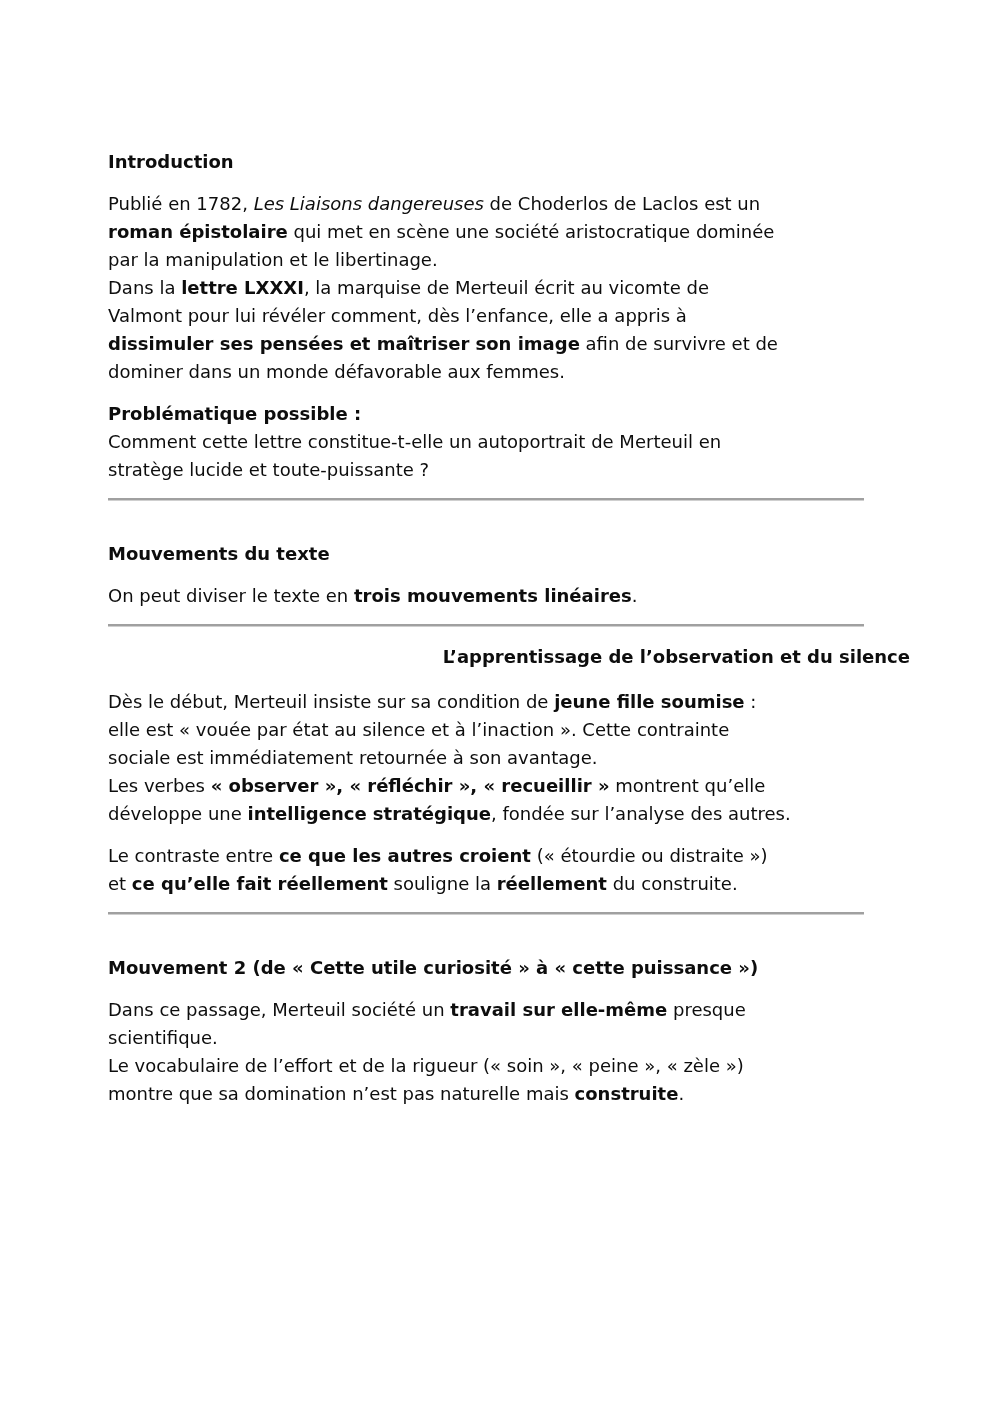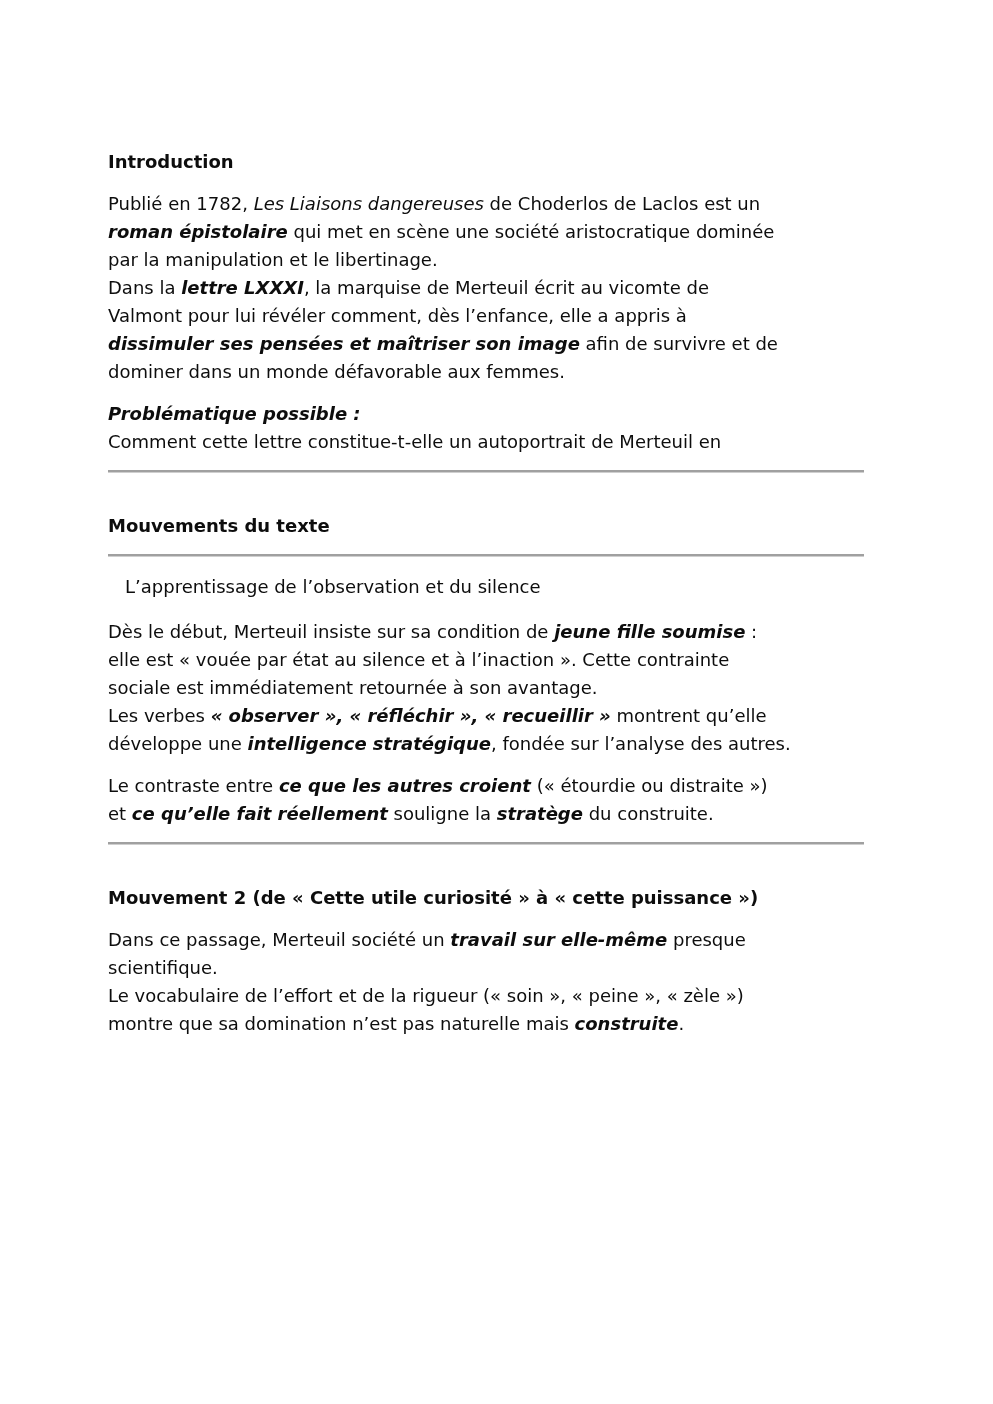--- a/index.html
+++ b/index.html
@@ -26,56 +26,58 @@
   }
   h3 {
     font-size: 18px;
     line-height: 28px;
     font-weight: 700;
     margin: 39px 0 14px 0;
   }
   h4 {
     font-size: 18px;
     line-height: 28px;
-    font-weight: 400;
+    font-weight: 700;
     margin: 16px 0 17px 0;
     padding-left: 17px;
+    text-align: right;
   }
   p {
     margin: 14px 0;
   }
   p.mb4 { margin-bottom: 4px; }
   p.mt4 { margin-top: 4px; }
   hr {
     border: none;
     height: 3px;
     width: 756px;
     margin: 14px 0;
     background: linear-gradient(#a0a0a0 0%, #a0a0a0 55%, #cfcfcf 55%, #cfcfcf 100%);
   }
-  .b { font-weight: 700; font-style: italic; }
+  .b { font-weight: 700; }
   .i { font-style: italic; }
 </style>
 </head>
 <body>
 
 <main class="doc">
 
   <h3>Introduction</h3>
   <p><span>Publié en 1782, </span><span class="i">Les Liaisons dangereuses</span><span> de Choderlos de Laclos est un</span><br><span class="b">roman épistolaire</span><span> qui met en scène une société aristocratique dominée</span><br><span>par la manipulation et le libertinage.</span><br><span>Dans la </span><span class="b">lettre LXXXI</span><span>, la marquise de Merteuil écrit au vicomte de</span><br><span>Valmont pour lui révéler comment, dès l’enfance, elle a appris à</span><br><span class="b">dissimuler ses pensées et maîtriser son image</span><span> afin de survivre et de</span><br><span>dominer dans un monde défavorable aux femmes.</span></p>
-  <p><span class="b">Problématique possible :</span><br><span>Comment cette lettre constitue-t-elle un autoportrait de Merteuil en</span><br></p>
+  <p><span class="b">Problématique possible :</span><br><span>Comment cette lettre constitue-t-elle un autoportrait de Merteuil en</span><br><span>stratège lucide et toute-puissante ?</span></p>
 
   <hr>
 
   <h3>Mouvements du texte</h3>
+  <p><span>On peut diviser le texte en </span><span class="b">trois mouvements linéaires</span><span>.</span></p>
 
   <hr>
 
   <h4>L’apprentissage de l’observation et du silence</h4>
   <p><span>Dès le début, Merteuil insiste sur sa condition de </span><span class="b">jeune fille soumise</span><span> :</span><br><span>elle est « vouée par état au silence et à l’inaction ». Cette contrainte</span><br><span>sociale est immédiatement retournée à son avantage.</span><br><span>Les verbes </span><span class="b">« observer », « réfléchir », « recueillir »</span><span> montrent qu’elle</span><br><span>développe une </span><span class="b">intelligence stratégique</span><span>, fondée sur l’analyse des autres.</span></p>
-  <p class="mb4"><span>Le contraste entre </span><span class="b">ce que les autres croient</span><span> (« étourdie ou distraite »)</span><br><span>et </span><span class="b">ce qu’elle fait réellement</span><span> souligne la </span><span class="b">stratège</span><span> du construite.</span></p>
+  <p class="mb4"><span>Le contraste entre </span><span class="b">ce que les autres croient</span><span> (« étourdie ou distraite »)</span><br><span>et </span><span class="b">ce qu’elle fait réellement</span><span> souligne la </span><span class="b">réellement</span><span> du construite.</span></p>
 
   <hr>
 
   <h3>Mouvement 2 (de « Cette utile curiosité » à « cette puissance »)</h3>
   <p><span>Dans ce passage, Merteuil société un </span><span class="b">travail sur elle-même</span><span> presque</span><br><span>scientifique.</span><br><span>Le vocabulaire de l’effort et de la rigueur (« soin », « peine », « zèle »)</span><br><span>montre que sa domination n’est pas naturelle mais </span><span class="b">construite</span><span>.</span></p>
 
 </main>
 
 </body></html>

